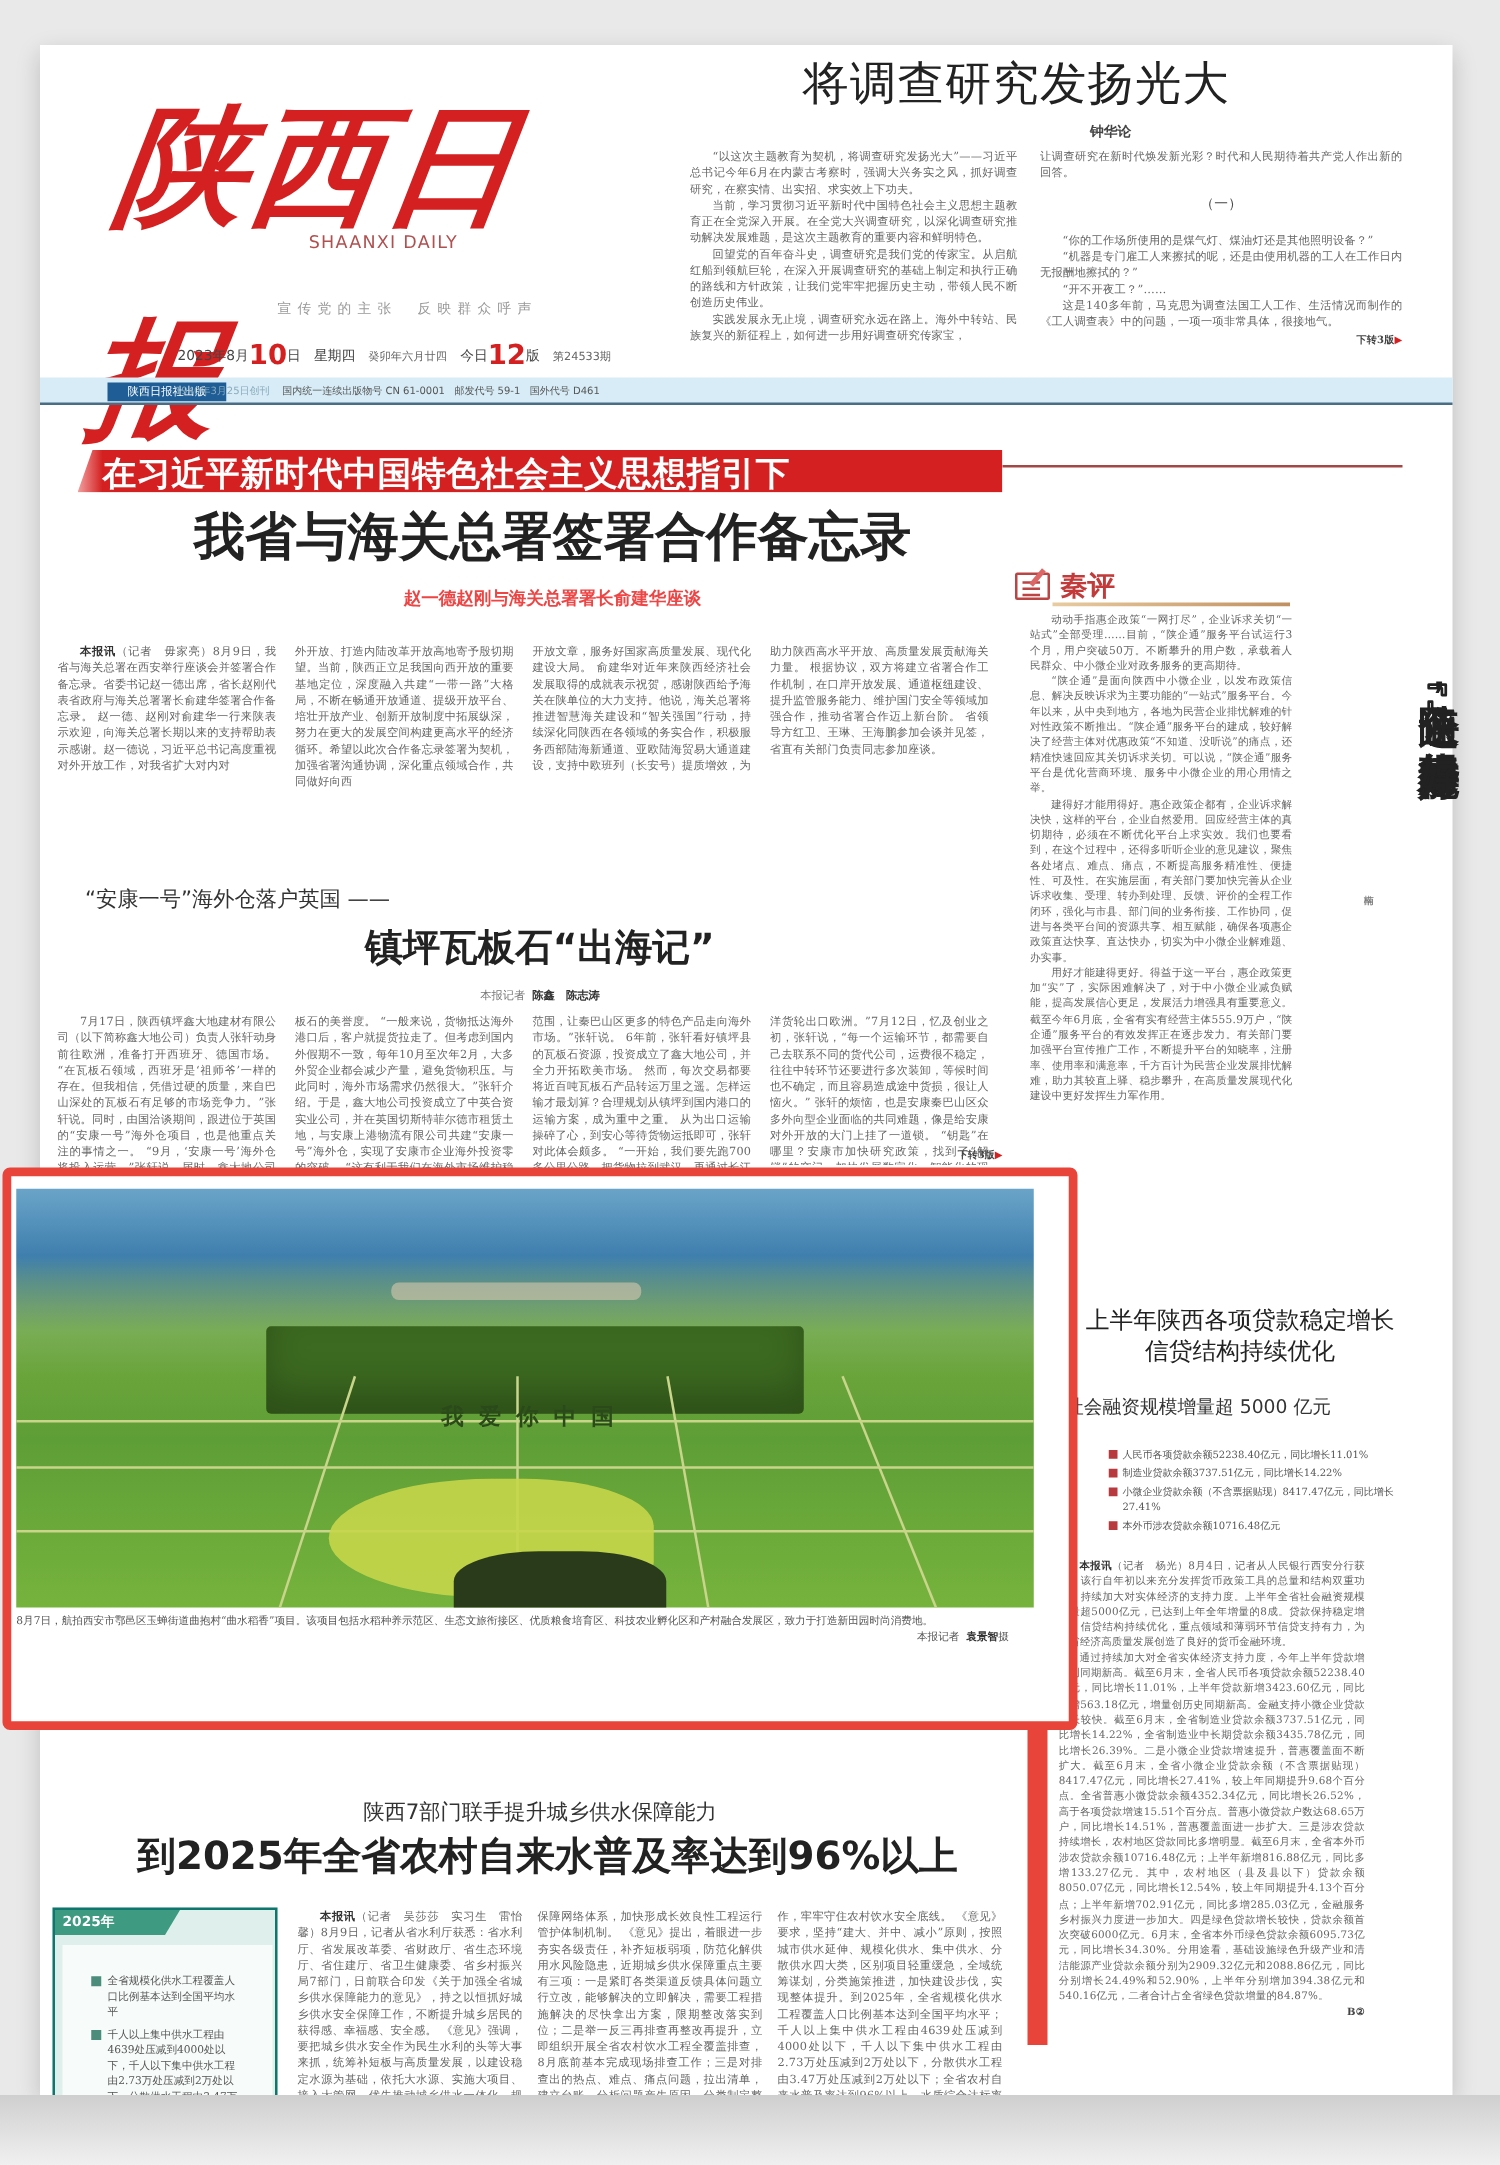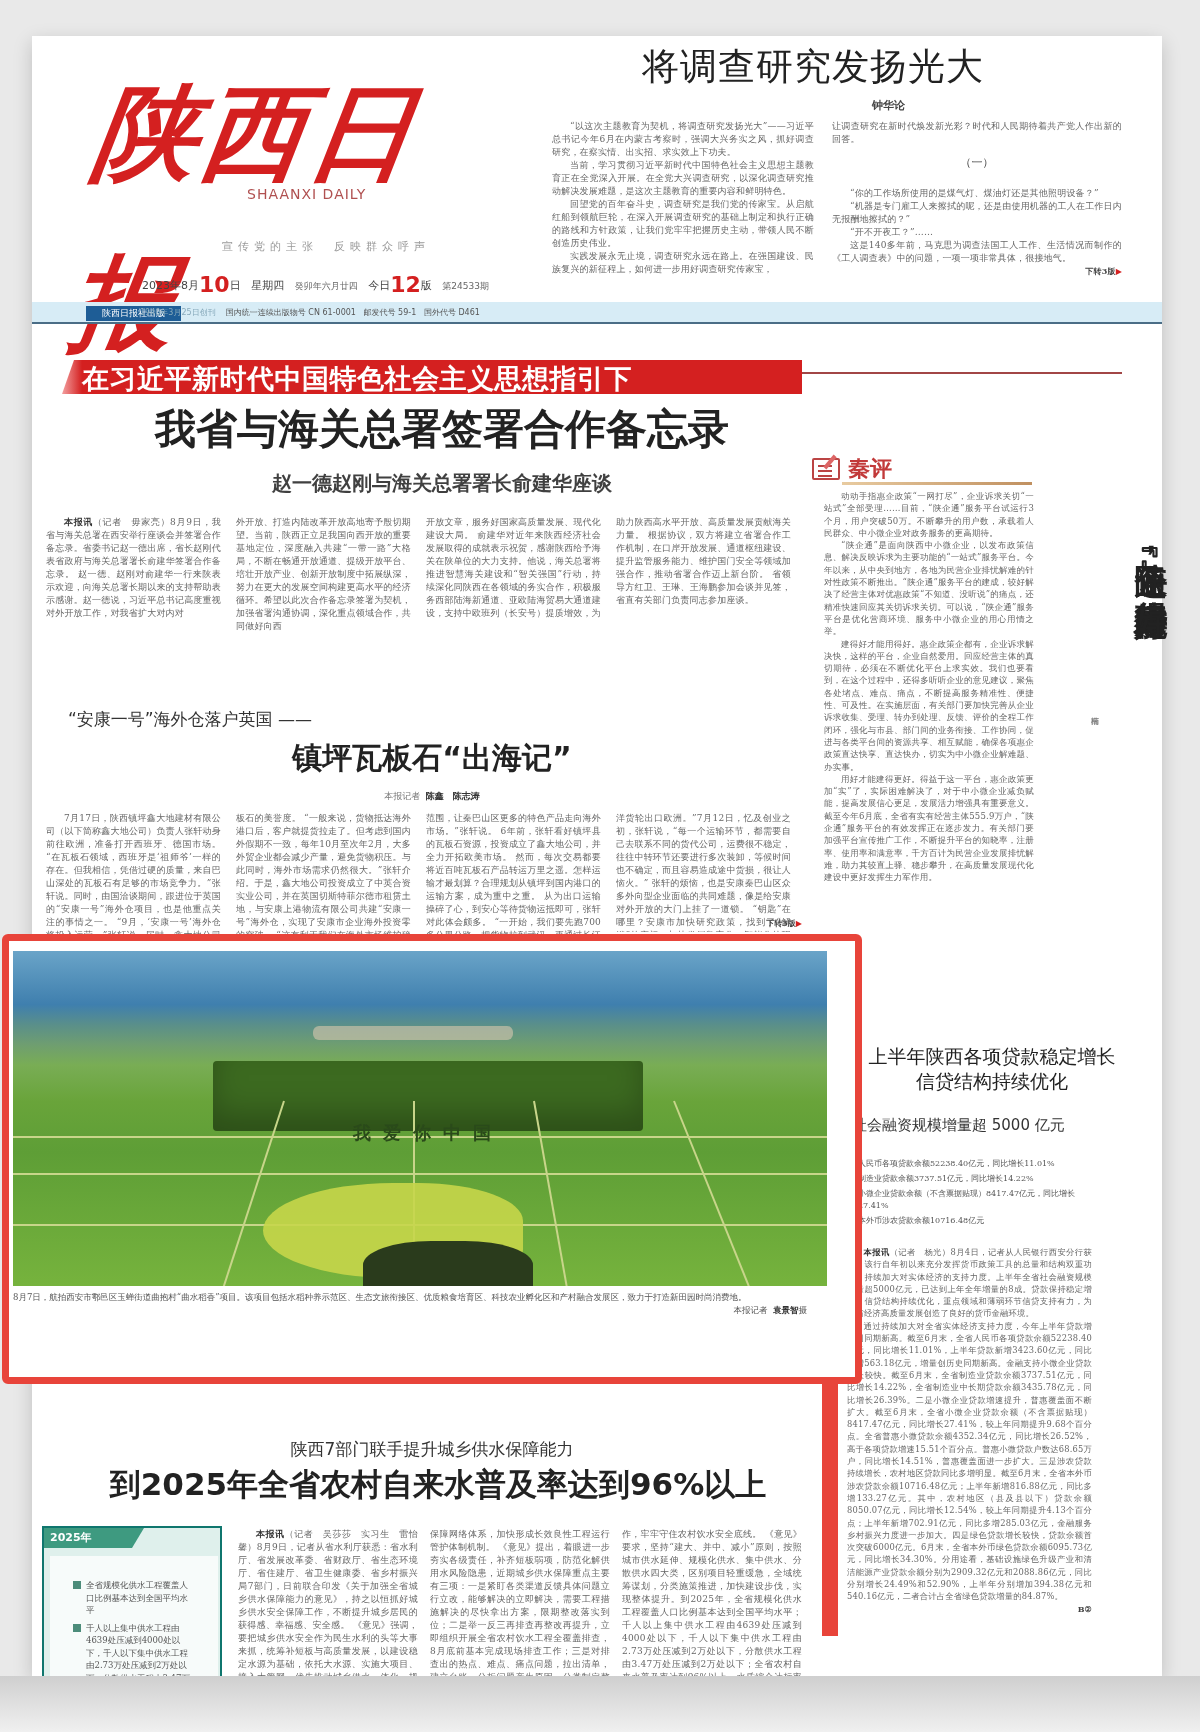--- a/index.html
+++ b/index.html
@@ -28,21 +28,21 @@
 .ed-col1{left:520px;top:84px;width:262px}
 .ed-col2{left:800px;top:84px;width:290px}
 .ed-sub{text-align:center;font-size:11px;color:#444;margin:10px 0 18px}
 .more{font-size:8px;color:#444;font-weight:bold;text-align:right}
 .more .tri{color:#d42020}
 
 .red-banner{left:30px;top:324px;width:740px;height:34px;background:linear-gradient(90deg,#f3a0a0 0,#d42020 20px,#d42020 100%);clip-path:polygon(12px 0,100% 0,100% 100%,0 100%)}
 .red-banner span{position:absolute;left:20px;top:1px;color:#fff;font-size:27px;font-weight:bold;letter-spacing:.5px;white-space:nowrap}
 .rule-right{left:770px;top:336px;width:320px;height:2px;background:#a24646}
 .h1{left:50px;top:366px;width:720px;text-align:center;font-size:41px;font-weight:bold;color:#222;white-space:nowrap}
-.h1-sub{left:50px;top:434px;width:720px;text-align:center;font-size:20px;font-weight:bold;color:#404040}
+.h1-sub{left:50px;top:434px;width:720px;text-align:center;font-size:14px;font-weight:bold;color:#ef4444}
 .col{width:175px}
 
 .qp-head{left:780px;top:418px;width:240px;height:30px}
 .qp-head .icon{left:0;top:4px;width:28px;height:22px;border:2px solid #b44;border-radius:2px}
 .qp-head .icon:before{content:"";position:absolute;left:4px;top:5px;width:14px;height:2px;background:#b44;box-shadow:0 5px 0 #b44,0 10px 0 #b44}
 .qp-head .icon:after{content:"";position:absolute;left:14px;top:-6px;width:4px;height:16px;background:#d66;transform:rotate(40deg)}
 .qp-head .label{left:36px;top:0;font-size:22px;font-weight:bold;color:#c23a3a}
 .qp-head .underline{left:30px;top:28px;width:190px;height:3px;background:linear-gradient(90deg,#e8cba0,#c09060)}
 .qp-text{left:792px;top:454px;width:210px;font-size:8.5px;line-height:12.3px}
 .qp-author{left:1057px;top:674px;width:10px;font-size:8px;color:#777;writing-mode:vertical-rl}
@@ -62,21 +62,21 @@
 .photo .art2{position:absolute;left:350px;top:290px;width:170px;height:60px;background:#2a3b1c;border-radius:40% 40% 0 0}
 .photo .banner-text{position:absolute;left:340px;top:170px;font-size:18px;color:#2a4a1a;letter-spacing:12px;font-weight:bold}
 .photo .town{position:absolute;left:300px;top:75px;width:200px;height:14px;background:#c8c0a8;border-radius:6px;opacity:.7}
 .caption{left:4px;top:350px;width:814px;font-size:8.5px;line-height:13px;color:#555}
 .caption .credit{display:block;text-align:right;padding-right:20px}
 .caption .credit b{color:#333}
 
 .loans-bar{left:790px;top:1000px;width:16px;height:600px;background:#e8443a}
 .loans-h1{left:790px;top:1008px;width:340px;text-align:center;font-size:19px;font-weight:normal;color:#222;line-height:25px}
 .loans-sub{left:820px;top:1080px;font-size:15px;color:#333;font-family:"DejaVu Sans",sans-serif}
-.loans-list{left:815px;top:1122px;width:240px;list-style:none}
+.loans-list{left:855px;top:1122px;width:240px;list-style:none}
 .loans-list li{font-size:8px;line-height:12px;color:#555;padding-left:11px;position:relative;margin-bottom:3px}
 .loans-list li:before{content:"";position:absolute;left:0;top:2px;width:7px;height:7px;background:#b8393e}
 .loans-text{left:815px;top:1210px;width:245px;font-size:8.3px;line-height:12.3px}
 
 .water-kicker{left:30px;top:1402px;width:740px;text-align:center;font-size:17px;color:#333;font-family:"DejaVu Sans",sans-serif}
 .h3{left:26px;top:1428px;width:760px;text-align:center;font-size:31px;font-weight:bold;color:#222;font-family:"DejaVu Sans",sans-serif;white-space:nowrap}
 .water-box{left:10px;top:1490px;width:180px;height:176px;background:#dff0ec;border:2px solid #0f766e}
 .water-box .tab{left:0;top:0;width:100px;height:20px;background:#3e9a80;clip-path:polygon(0 0,100% 0,88% 100%,0 100%)}
 .water-box .tab span{position:absolute;left:6px;top:2px;color:#fff;font-size:11px;font-weight:bold}
 .water-box .inner{left:6px;top:28px;width:168px;height:140px;background:#f7fbfa}
@@ -112,21 +112,21 @@
       <span>国外代号 D461</span>
     </span>
   </div>
 
   <div class="abs ed-title">将调查研究发扬光大</div>
   <div class="abs ed-author sans">钟华论</div>
   <div class="abs ed-col1 body-text">
     <p>“以这次主题教育为契机，将调查研究发扬光大”——习近平总书记今年6月在内蒙古考察时，强调大兴务实之风，抓好调查研究，在察实情、出实招、求实效上下功夫。</p>
     <p>当前，学习贯彻习近平新时代中国特色社会主义思想主题教育正在全党深入开展。在全党大兴调查研究，以深化调查研究推动解决发展难题，是这次主题教育的重要内容和鲜明特色。</p>
     <p>回望党的百年奋斗史，调查研究是我们党的传家宝。从启航红船到领航巨轮，在深入开展调查研究的基础上制定和执行正确的路线和方针政策，让我们党牢牢把握历史主动，带领人民不断创造历史伟业。</p>
-    <p>实践发展永无止境，调查研究永远在路上。在强国建设、民族复兴的新征程上，如何进一步用好调查研究传家宝，</p>
+    <p>实践发展永无止境，调查研究永远在路上。海外中转站、民族复兴的新征程上，如何进一步用好调查研究传家宝，</p>
   </div>
   <div class="abs ed-col2 body-text">
     <p style="text-indent:0">让调查研究在新时代焕发新光彩？时代和人民期待着共产党人作出新的回答。</p>
     <div class="ed-sub">（一）</div>
     <p>“你的工作场所使用的是煤气灯、煤油灯还是其他照明设备？”</p>
     <p>“机器是专门雇工人来擦拭的呢，还是由使用机器的工人在工作日内无报酬地擦拭的？”</p>
     <p>“开不开夜工？”……</p>
     <p>这是140多年前，马克思为调查法国工人工作、生活情况而制作的《工人调查表》中的问题，一项一项非常具体，很接地气。</p>
     <div class="more"><span>下转3版</span><span class="tri">▶</span></div>
   </div>

